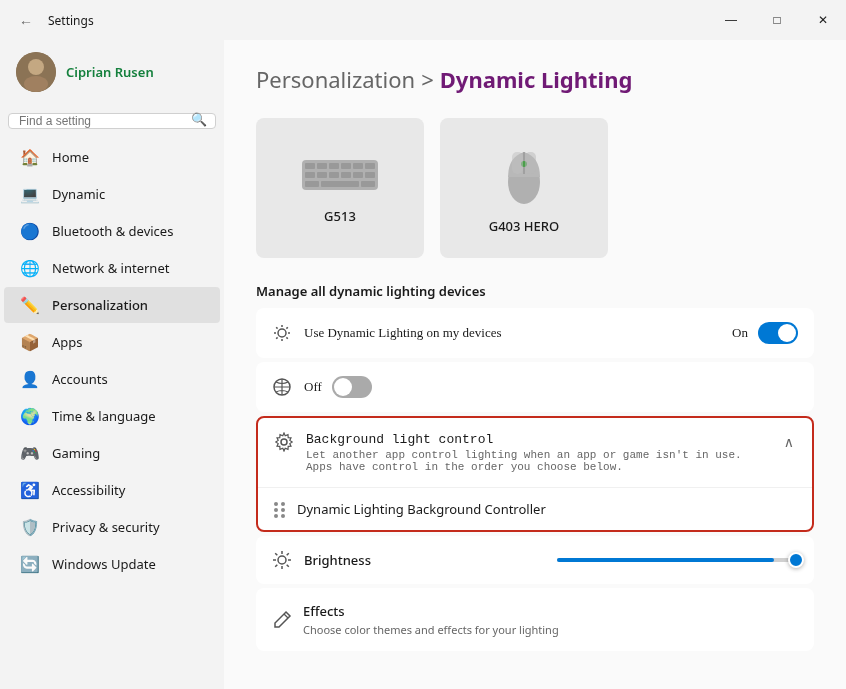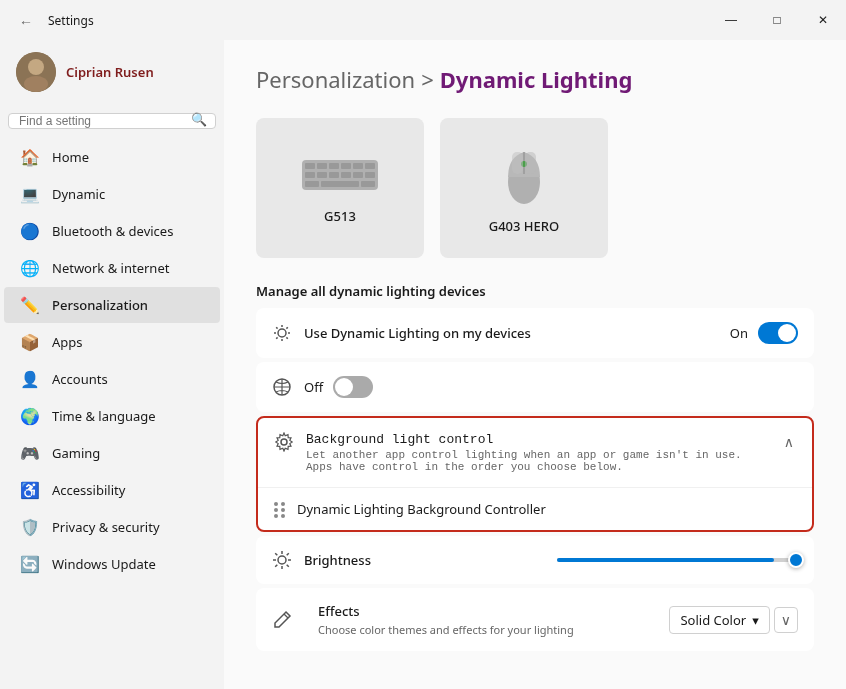--- a/index.html
+++ b/index.html
@@ -89,21 +89,21 @@
       flex-shrink: 0;
       display: flex;
       align-items: center;
       justify-content: center;
       font-size: 16px;
       color: white;
     }
     .user-name {
       font-size: 13px;
       font-weight: 600;
-      color: #7f1d1d;
+      color: #15803d;
     }
     .search-box {
       margin: 0 8px 8px 8px;
       position: relative;
     }
     .search-box input {
       width: 100%;
       height: 16px;
       border: 1px solid #d0d0d0;
       border-radius: 4px;
@@ -203,20 +203,21 @@
       border-radius: 8px;
       margin-bottom: 4px;
       overflow: hidden;
     }
     .setting-row {
       display: flex;
       align-items: center;
       padding: 14px 16px;
       border-bottom: 1px solid #f0f0f0;
       gap: 12px;
+      font-family: Liberation Serif, serif;
     }
     .setting-row:last-child { border-bottom: none; }
     .setting-icon {
       width: 20px;
       height: 20px;
       flex-shrink: 0;
       display: flex;
       align-items: center;
       justify-content: center;
       color: #555;
@@ -367,21 +368,21 @@
       height: 16px;
       background: #0078d4;
       border-radius: 50%;
       border: 2px solid white;
       box-shadow: 0 1px 4px rgba(0,0,0,0.3);
     }
     .effects-row {
       display: flex;
       align-items: center;
       padding: 14px 16px;
-      gap: 26px;
+      gap: 11px;
       background: white;
       border-radius: 8px;
       margin-bottom: 4px;
     }
     .effects-select {
       display: flex;
       align-items: center;
       gap: 4px;
     }
     .select-box {
@@ -648,23 +649,16 @@
       <div class="setting-icon">
         <svg width="20" height="20" viewBox="0 0 20 20">
           <path d="M14 2 L18 6 L7 17 L3 17 L3 13 Z" fill="none" stroke="#555" stroke-width="1.5"></path>
           <line x1="12" y1="4" x2="16" y2="8" stroke="#555" stroke-width="1.2"></line>
         </svg>
       </div>
       <div class="setting-text">
         <div class="setting-title">Effects</div>
         <div class="setting-desc">Choose color themes and effects for your lighting</div>
       </div>
-      <div class="effects-select">
-        <div class="select-box">
-          <span>Solid Color</span>
-          <span>▾</span>
-        </div>
-        <button class="chevron-btn" style="border:1px solid #d0d0d0; border-radius:4px; padding:4px 6px;">∨</button>
-      </div>
     </div>
 
   </div>
 </div>
 
 </body></html>

